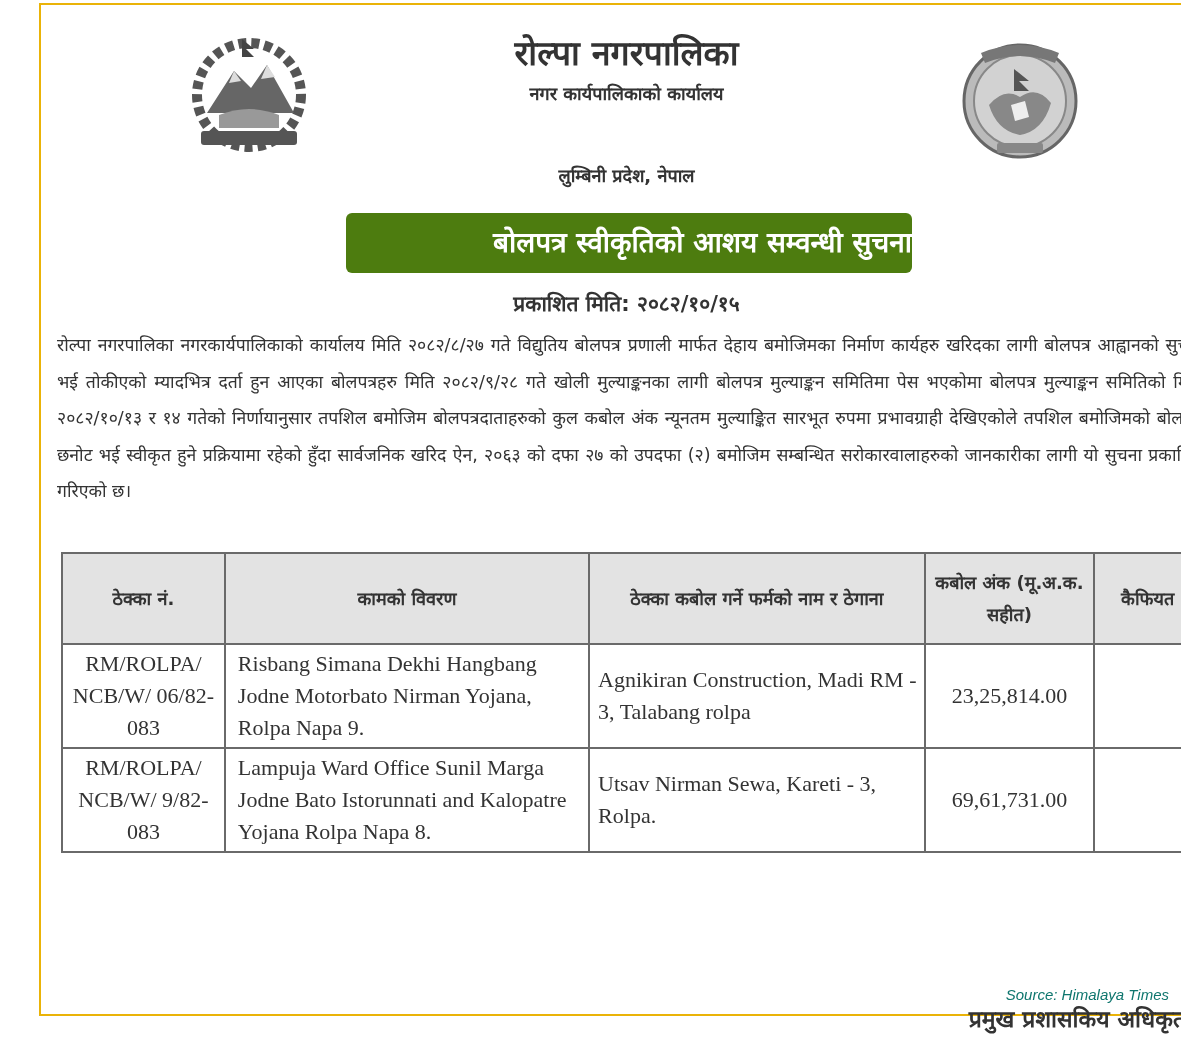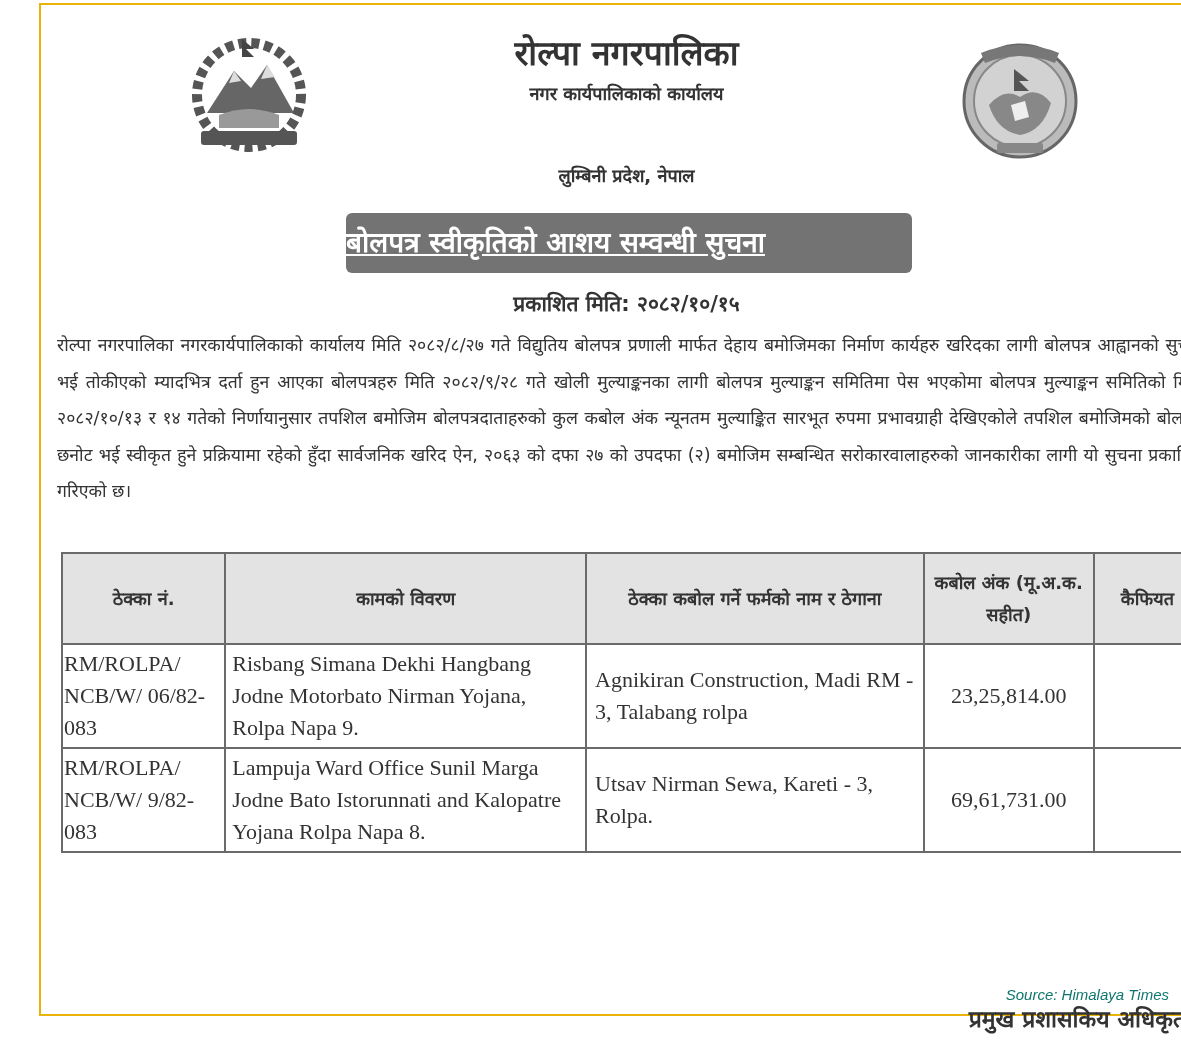--- a/index.html
+++ b/index.html
@@ -14,41 +14,41 @@
     .logo { position: absolute; }
     .logo-left { left: 138px; top: 28px; width: 140px; height: 125px; }
     .logo-right { left: 918px; top: 30px; width: 122px; height: 130px; }
     .hdr-line { position: absolute; left: 0; width: 1171px; text-align: center; color: #333; font-weight: bold; }
     .h1 { top: 24px; font-size: 34px; }
     .h2 { top: 76px; font-size: 18px; }
     .h3 { top: 118px; font-size: 24px; font-weight: normal; }
     .h4 { top: 158px; font-size: 18px; font-weight: bold; }
     .title-box {
       position: absolute; left: 305px; top: 208px; width: 566px; height: 60px;
-      background: #737373; border-radius: 6px; color: #fff;
-      font-size: 28px; font-weight: bold; text-align: left; line-height: 60px; text-decoration: underline;
+      background: #4d7c0f; border-radius: 6px; color: #fff;
+      font-size: 28px; font-weight: bold; text-align: right; line-height: 60px;
     }
     .pub-date { position: absolute; top: 284px; left: 0; width: 1171px; text-align: center; font-size: 21px; font-weight: bold; color: #333; }
     .body-text {
       position: absolute; left: 16px; top: 322px; width: 1146px;
       font-size: 17.6px; line-height: 36.5px; text-align: justify; color: #333;
     }
     table.tenders {
       position: absolute; left: 20px; top: 547px; width: 1141px;
       border-collapse: collapse; font-family: "Liberation Serif", "DejaVu Serif", serif;
       color: #333;
     }
     table.tenders th, table.tenders td { border: 2px solid #6a6a6a; }
     table.tenders th {
       background: #e3e3e3; font-family: "DejaVu Sans", sans-serif; font-weight: bold;
       font-size: 18px; height: 87px; text-align: center; line-height: 32px; color: #333;
     }
     table.tenders td { font-size: 22px; line-height: 32px; height: 100px; vertical-align: middle; }
-    td.c-no { width: 160px; }
-    td.c-desc { padding-left: 6px; width: 356px; }
+    td.c-no { text-align: center; width: 160px; }
+    td.c-desc { padding-left: 12px; width: 356px; }
     td.c-firm { padding-left: 8px; width: 330px; }
     td.c-amt { text-align: center; width: 167px; }
     td.c-rem { width: 104px; }
     .signature { position: absolute; right: 22px; top: 997px; font-size: 23px; font-weight: bold; color: #333; }
     .source { position: absolute; right: 12px; top: 986px; font-size: 15px; font-style: italic; font-family: "Liberation Sans", sans-serif; color: #0f766e; }
   </style>
 </head>
 <body>
 
 <div class="frame">

